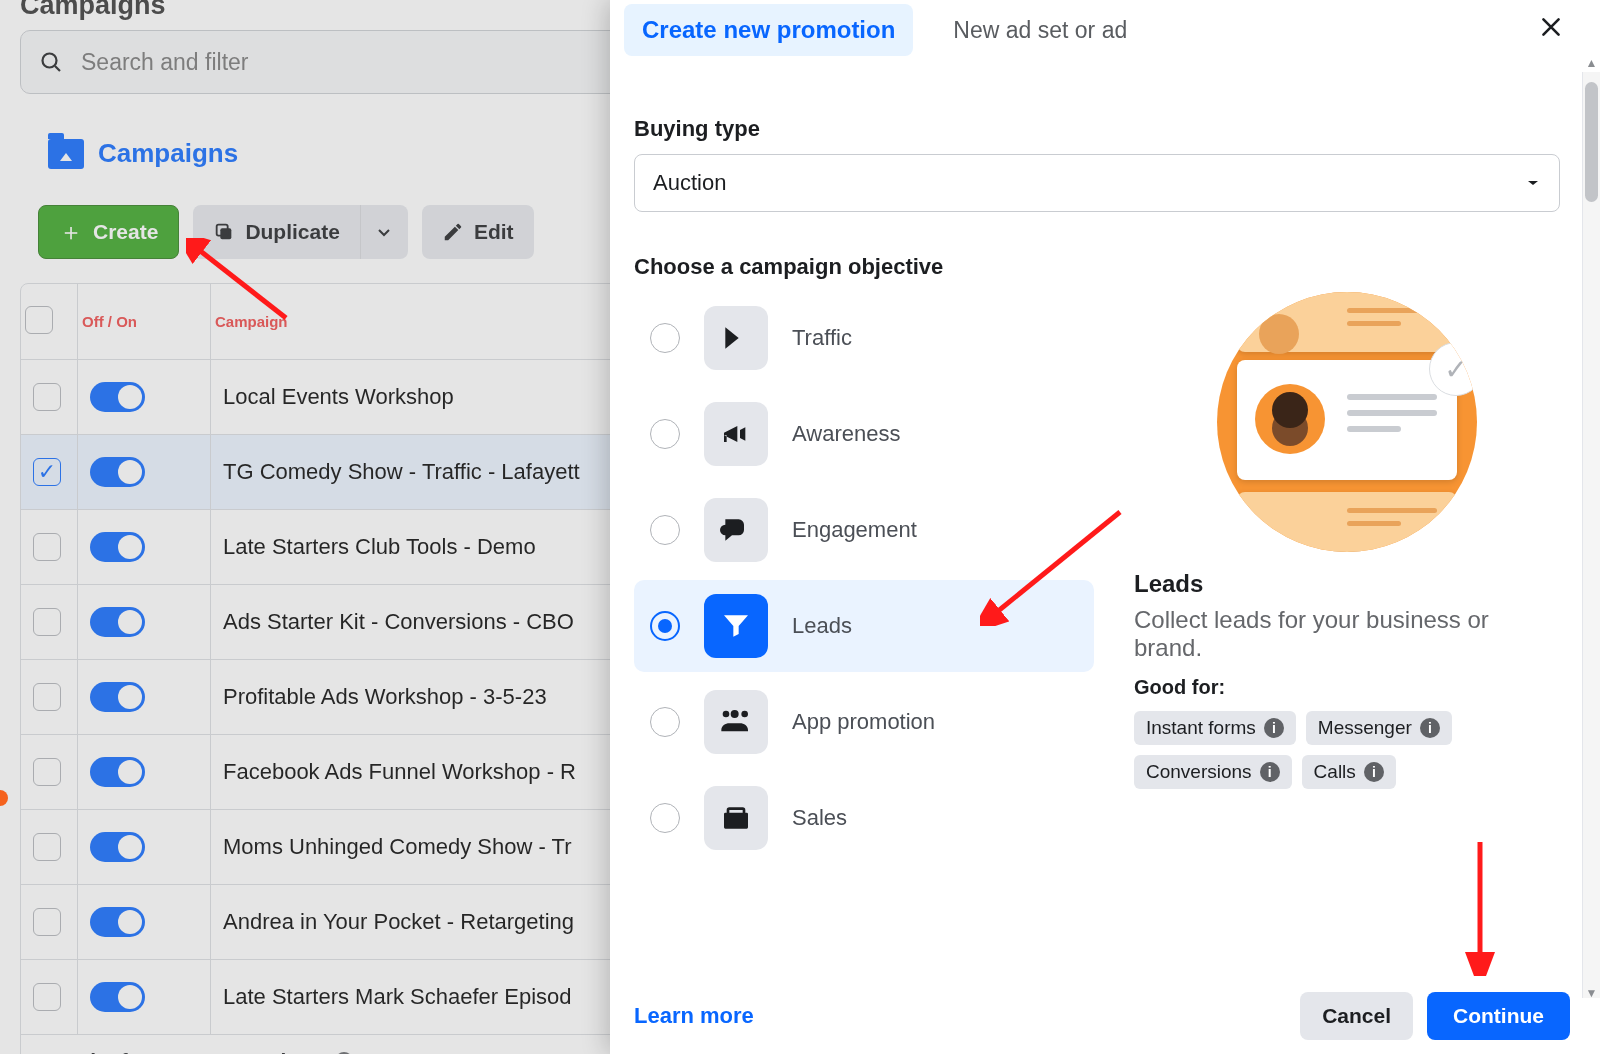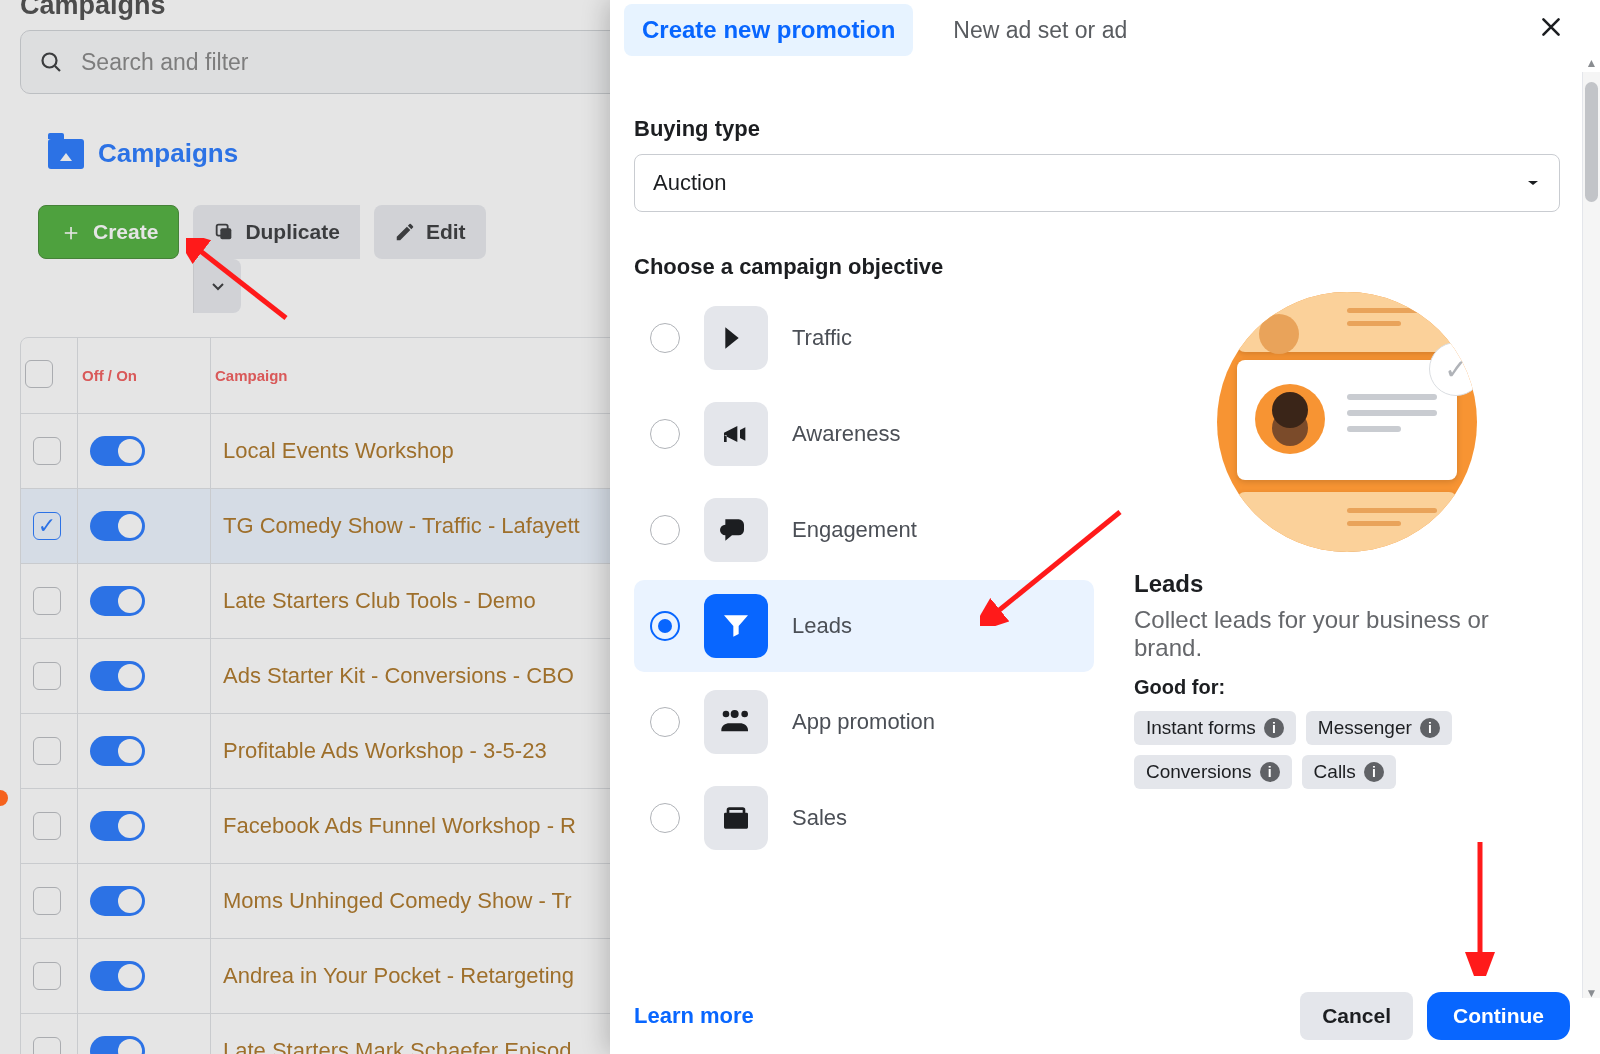--- a/index.html
+++ b/index.html
@@ -21,39 +21,39 @@
 .tab-camp { display:flex; align-items:center; gap: 14px; color:#0866ff; font-size: 26px; font-weight:700; padding: 8px 10px;}
 .tab-camp .folder-icon { width:36px; height:30px; background:#0866ff; border-radius:3px; position:relative;}
 .tab-camp .folder-icon::before{content:'';position:absolute;top:-6px;left:0;width:16px;height:6px;background:#0866ff;border-radius:2px 2px 0 0;}
 .tab-camp .folder-icon::after{content:'';position:absolute;top:14px;left:50%;transform:translateX(-50%);border-left:6px solid transparent;border-right:6px solid transparent;border-bottom:8px solid #fff;}
 .pill { background:#0866ff; color:#fff; border-radius: 999px; padding: 6px 16px; font-size:20px; font-weight:600;}
 
 .toolbar-row { margin-top: 28px; display:flex; gap: 14px; }
 .btn { height:54px; border-radius:8px; border:none; display:inline-flex; align-items:center; gap:10px; padding: 0 20px; font-size:21px; font-weight:600; cursor:pointer; background:#e4e6eb; color:#1c1e21;}
 .btn.green { background:#36a420; color:#fff; border:1px solid #2a7a18;}
 .btn .plus-icon{font-size:24px; font-weight:300;}
-.btn-split { display:inline-flex;flex-direction:column; }
+.btn-split { display:inline-flex; }
 .btn-split .btn { border-radius: 8px 0 0 8px; }
 .btn-split .caret { width:48px; height:54px; background:#e4e6eb; border:none; border-left:1px solid #d4d6da; border-radius:0 8px 8px 0; display:flex;align-items:center;justify-content:center; cursor:pointer;}
 
 .table-area { margin: 24px 20px 0 20px; background:#fff; border:1px solid #dadde1; border-radius:8px 8px 0 0; overflow:hidden;}
 .thead { display:grid; grid-template-columns: 56px 134px 1fr; border-bottom:1px solid #dadde1; height:76px; align-items:center;}
 .thead .th { font-size:15px; font-weight:700; color:#ef4444; padding: 0 4px;}
 .thead .th:nth-child(2){border-left:1px solid #dadde1;border-right:1px solid #dadde1;height:100%;display:flex;align-items:center;}
 .thead .th:nth-child(3){height:100%;display:flex;align-items:center;}
 
 .trow { display:grid; grid-template-columns: 56px 134px 1fr; border-bottom:1px solid #dadde1; height:75px; align-items:center;}
 .trow.selected { background:#eaf3ff;}
 .cell { padding: 0 12px; height:100%; display:flex; align-items:center;}
 .cell.b1{border-left:1px solid #dadde1;border-right:1px solid #dadde1;}
 .chk { width:28px; height:28px; border:1px solid #b0b3b8; border-radius:6px; display:inline-flex;align-items:center;justify-content:center; color:#0866ff; font-size:22px;}
 .chk.on{border-color:#0866ff;}
 .toggle { width:55px; height:30px; border-radius:999px; background:#0866ff; position:relative;}
 .toggle::after{content:'';position:absolute;right:3px;top:3px;width:24px;height:24px;border-radius:50%;background:#fff;}
-.link { color:#a16207; font-size:22px; text-decoration:none;}
+.link { color:#000000; font-size:22px; text-decoration:none;}
 
 .tfoot { padding: 14px 18px; font-size:21px; font-weight:700; display:flex; align-items:center; gap:8px;}
 
 
 .arrow { position:absolute; pointer-events:none; }
 
 
 .modal { position:absolute; top:0; right:0; width:990px; height:1054px; background:#fff; box-shadow: -4px 0 24px rgba(0,0,0,0.2); display:flex; flex-direction:column;}
 .modal-scroll { position:absolute; right:0; top:72px; bottom:56px; width:18px; border-left:1px solid #e4e6eb; background:#f5f5f5;}
 .modal-scroll .handle{position:absolute;left:2px;right:2px;top:10px;height:120px;border-radius:8px;background:#c2c4c8;}
@@ -105,21 +105,21 @@
 .side-desc{font-size:24px;color:#65676b;margin-bottom:14px;}
 .good-for{font-size:20px;font-weight:700;margin-bottom:12px;}
 .tag-row{display:flex;flex-wrap:wrap;gap:10px;}
 .tag{background:#e4e6eb;border-radius:6px;padding:6px 12px;font-size:19px;display:inline-flex;align-items:center;gap:8px;}
 .tag .info{display:inline-flex;width:20px;height:20px;border-radius:50%;background:#606266;color:#fff;align-items:center;justify-content:center;font-size:14px;font-weight:700;}
 
 .modal-footer{display:flex;align-items:center;padding: 10px 30px 14px 24px;border-top:0;}
 .learn-link{color:#0866ff;font-size:22px;font-weight:600;}
 .footer-right{margin-left:auto;display:flex;gap:14px;}
 .btn-cancel{background:#e4e6eb;color:#1c1e21;font-size:21px;font-weight:600;border:none;border-radius:8px;padding:12px 22px;cursor:pointer;}
-.btn-continue{background:#0866ff;color:#fff;font-size:21px;font-weight:700;border:none;border-radius:14px;padding:12px 26px;cursor:pointer;}
+.btn-continue{background:#0866ff;color:#fff;font-size:21px;font-weight:700;border:none;border-radius:8px;padding:12px 26px;cursor:pointer;}
 
 .orange-dot{position:absolute;left:0;top:790px;width:8px;height:16px;border-radius:0 8px 8px 0;background:#f5621d;}
 </style>
 </head>
 <body>
 
 <div class="bg-layer">
   <div class="page-title-row">
     <h1>Campaigns</h1>
   </div>

